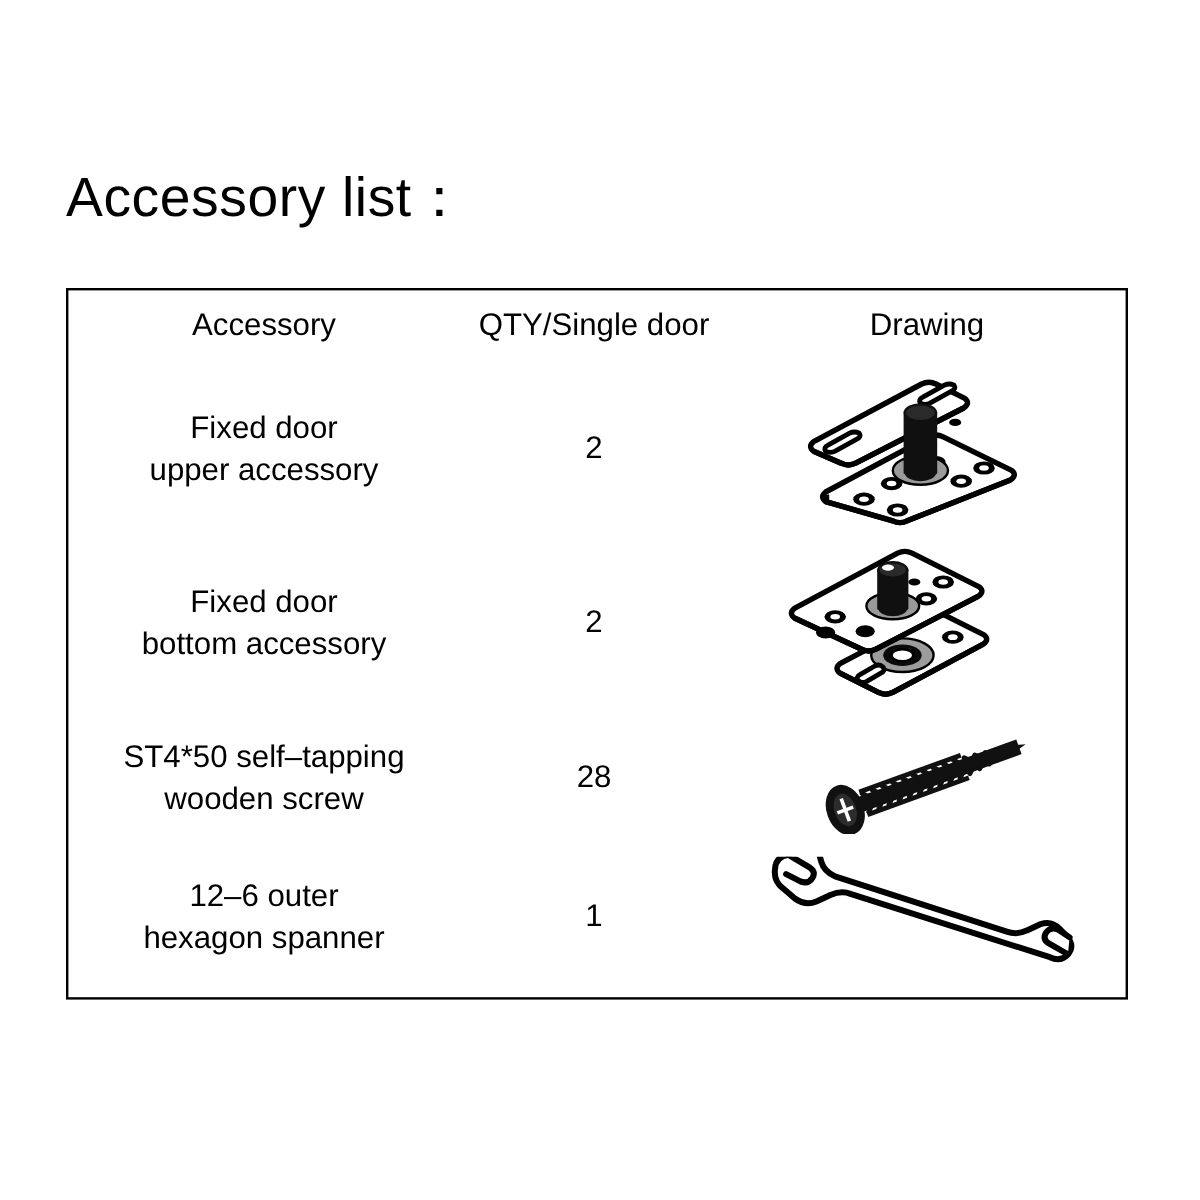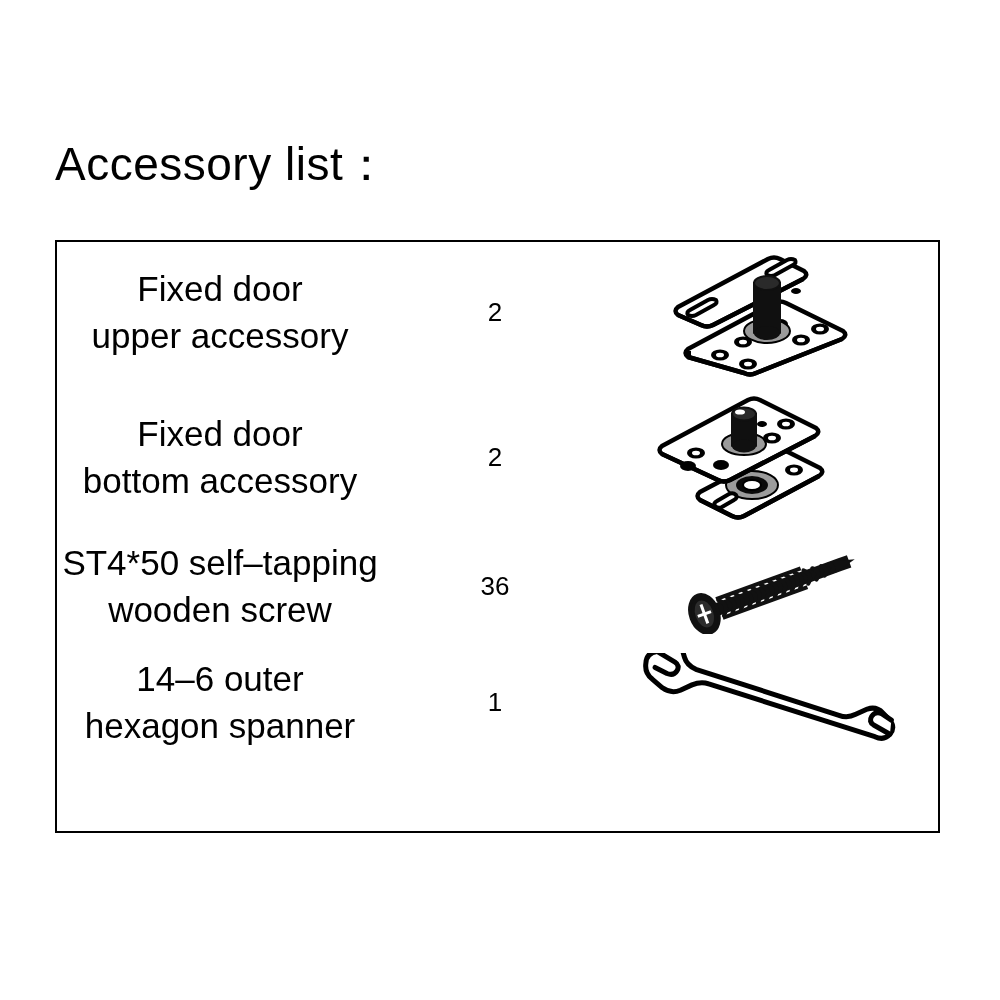--- a/index.html
+++ b/index.html
@@ -70,21 +70,21 @@
     border-bottom: 2.5px solid #000;
   }
   .row-body.last td { border-bottom: none; }
 
   .r1 td { height: 145px; }
   .r2 td { height: 145px; }
   .r3 td { height: 113px; }
   .r4 td { height: 119px; }
 
   .acc-label {
-    font-size: 35px;
+    font-size: 26px;
     line-height: 1.33;
     white-space: pre-line;
     padding: 0 8px;
   }
   .qty-val {
     font-size: 26px;
   }
   .drawcell {
     position: relative;
   }
@@ -97,20 +97,25 @@
 
 <div class="tbl-wrap"></div>
 
 <table id="accessory-table">
   <colgroup>
     <col class="col-acc">
       <col class="col-qty">
       <col class="col-draw">
   </colgroup>
   <tbody>
+    <tr class="row-header">
+      <td>Accessory</td>
+      <td>QTY/Single door</td>
+      <td>Drawing</td>
+    </tr>
 
     <tr class="row-body r1">
       <td class="acc-label">Fixed door
 upper accessory</td>
       <td class="qty-val">2</td>
       <td class="drawcell">
         <svg width="250" height="135" viewBox="0 0 250 135">
 
           <g stroke="#000" stroke-width="4.5" stroke-linejoin="round" fill="#ffffff">
             <path d="M40 104 L126 58 Q132 55 138 58 L195 86 Q200 90 194 94 L108 128 Q102 131 96 128 L40 112 Q35 108 40 104 Z"></path>
@@ -203,21 +208,21 @@
           <ellipse cx="92" cy="24" rx="5" ry="2.6" fill="#ffffff"></ellipse>
           <ellipse cx="96" cy="58" rx="12" ry="6.5" fill="#101010"></ellipse>
           <ellipse cx="114" cy="36" rx="5" ry="3" fill="#000"></ellipse>
         </svg>
       </td>
     </tr>
 
     <tr class="row-body r3">
       <td class="acc-label">ST4*50 self–tapping
 wooden screw</td>
-      <td class="qty-val">36</td>
+      <td class="qty-val">28</td>
       <td class="drawcell">
         <svg width="250" height="95" viewBox="0 0 250 95">
           <g transform="rotate(-20 125 50)">
 
             <path d="M62 50 L196 50 L206 50 L196 50 Z" stroke="#111" stroke-width="13" fill="none" stroke-linecap="round"></path>
 
             <path d="M190 44 L212 50 L190 56 Z" fill="#111"></path>
 
             <g stroke="#111" stroke-width="4.2" fill="none" stroke-linecap="round">
               <path d="M70 42 q9 8 0 16"></path>
@@ -247,21 +252,21 @@
             <g stroke="#ffffff" stroke-width="3">
               <path d="M52 40 L52 60"></path>
               <path d="M45 50 L59 50"></path>
             </g>
           </g>
         </svg>
       </td>
     </tr>
 
     <tr class="row-body r4 last">
-      <td class="acc-label">14–6 outer
+      <td class="acc-label">12–6 outer
 hexagon spanner</td>
       <td class="qty-val">1</td>
       <td class="drawcell">
         <svg width="290" height="100" viewBox="0 0 290 100">
           <g transform="rotate(14 145 50)" fill="#ffffff" stroke="#000" stroke-width="5" stroke-linejoin="round" stroke-linecap="round">
 
             <path d="M20 28
                      Q10 32 12 42
                      Q13 52 22 56
                      L34 62

